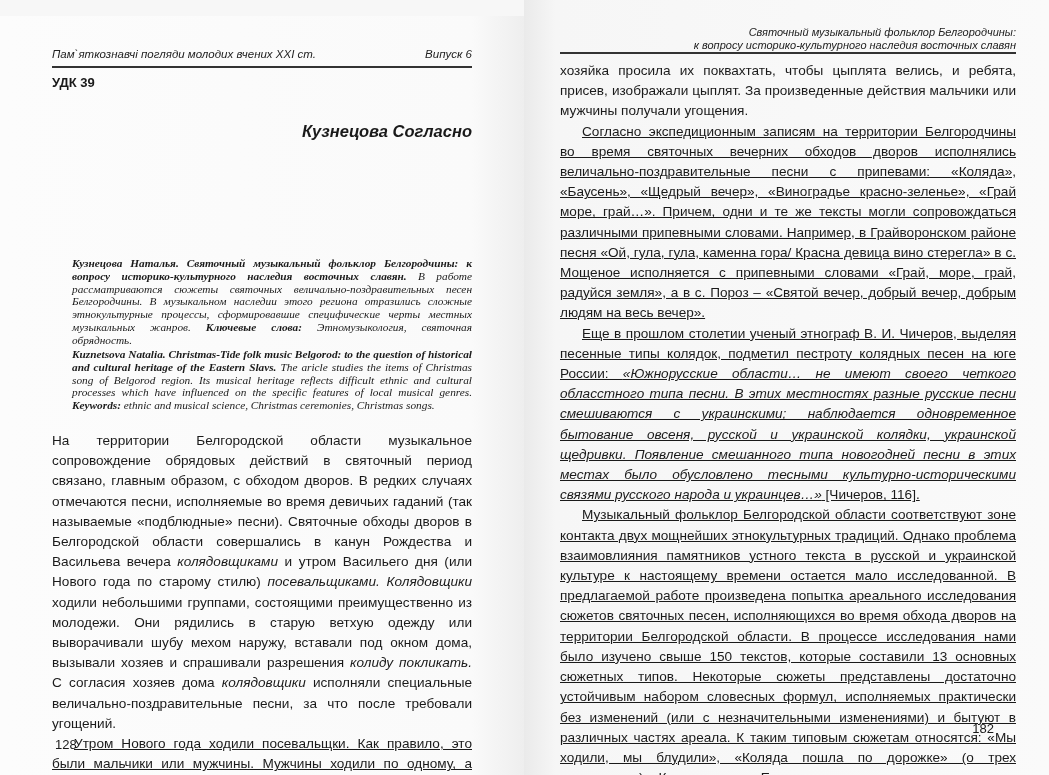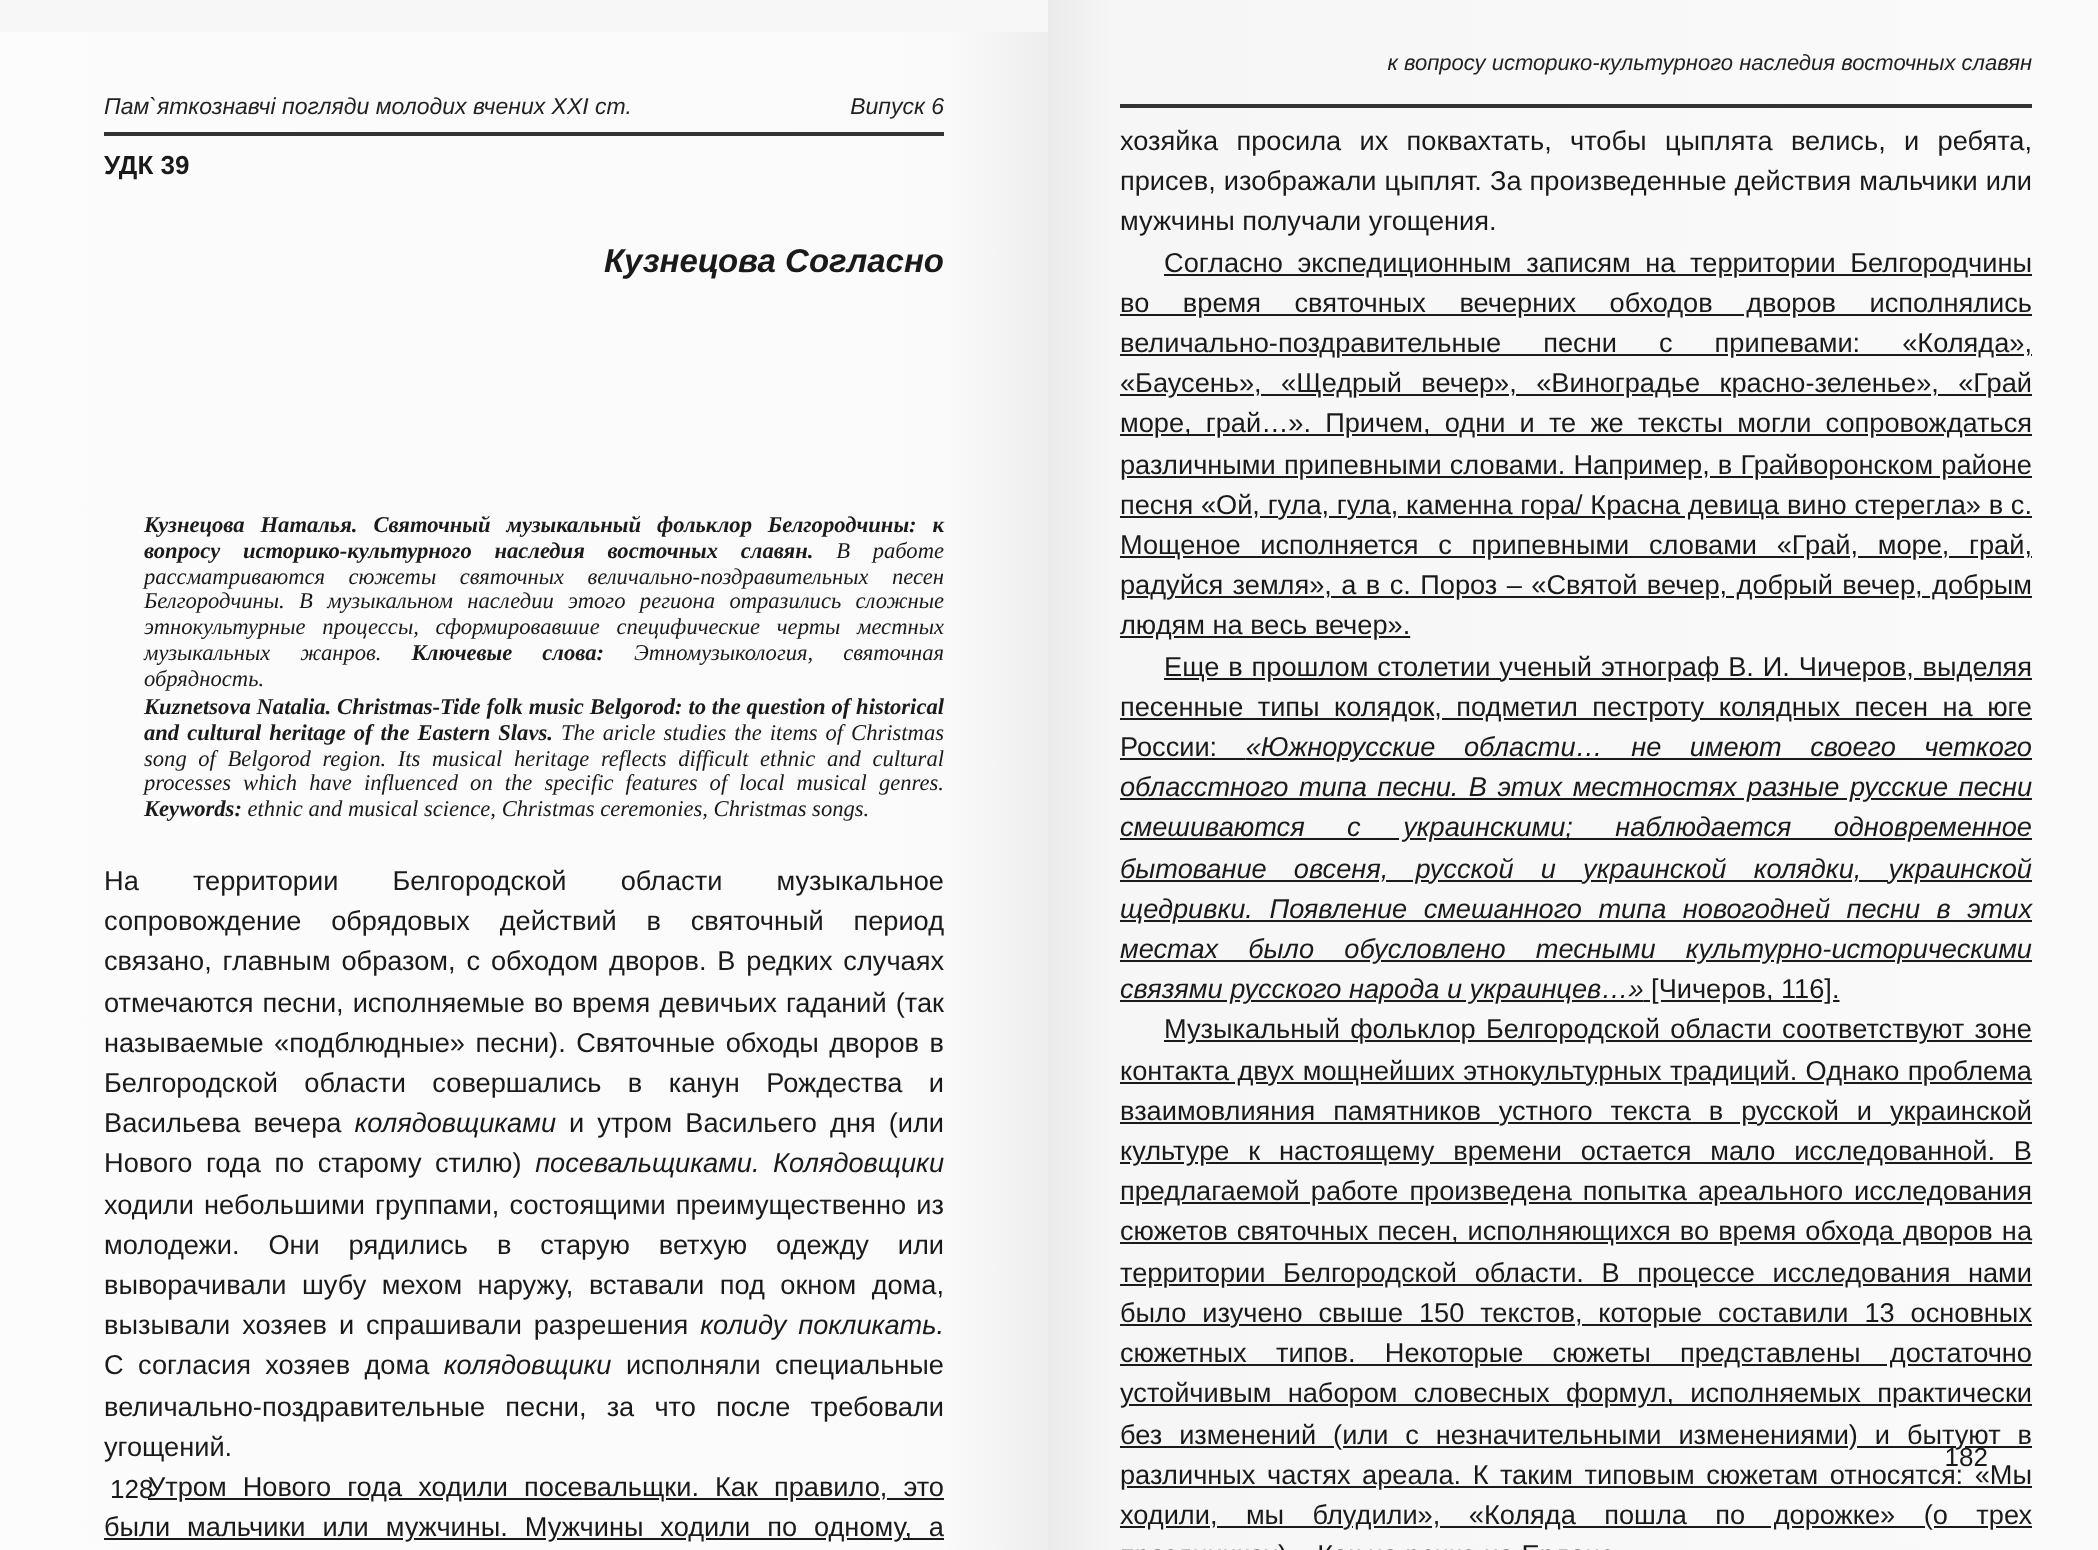--- a/index.html
+++ b/index.html
@@ -74,20 +74,21 @@
 
   <div class="body-text">
       <p><span>На территории Белгородской области музыкальное сопровождение обрядовых действий в святочный период связано, главным образом, с обходом дворов. В редких случаях отмечаются песни, исполняемые во время девичьих гаданий (так называемые «подблюдные» песни). Святочные обходы дворов в Белгородской области совершались в канун Рождества и Васильева вечера </span><i>колядовщиками</i><span> и утром Васильего дня (или Нового года по старому стилю) </span><i>посевальщиками. Колядовщики</i><span> ходили небольшими группами, состоящими преимущественно из молодежи. Они рядились в старую ветхую одежду или выворачивали шубу мехом наружу, вставали под окном дома, вызывали хозяев и спрашивали разрешения </span><i>колиду покликать.</i><span> С согласия хозяев дома </span><i>колядовщики</i><span> исполняли специальные величально-поздравительные песни, за что после требовали угощений.</span></p>
       <p class="ind"><span>Утром Нового года ходили посевальщки. Как правило, это были мальчики или мужчины. Мужчины ходили по одному, а мальчики могли ходить и небольшими группами. Они приходили в будничной одежде, хозяева приглашали ребят в дом. Мальчики, проходя в дом, начинали сыпать зерно на пол, в красный угол, исполняя при этом посевальный напев, а в ряде случаев и приговаривая посевальный текст. После чего</span></p>
     </div>
   <div class="page-num">128</div>
 </div>
 
 <div class="page right">
   <div class="run-head">
+    <div>Святочный музыкальный фольклор Белгородчины:</div>
     <div>к вопросу историко-культурного наследия восточных славян</div>
   </div>
   <div class="rule"></div>
   <div class="body-text">
       <p><span>хозяйка просила их поквахтать, чтобы цыплята велись, и ребята, присев, изображали цыплят. За произведенные действия мальчики или мужчины получали угощения.</span></p>
       <p class="ind"><span>Согласно экспедиционным записям на территории Белгородчины во время святочных вечерних обходов дворов исполнялись величально-поздравительные песни с припевами: «Коляда», «Баусень», «Щедрый вечер», «Виноградье красно-зеленье», «Грай море, грай…». Причем, одни и те же тексты могли сопровождаться различными припевными словами. Например, в Грайворонском районе песня «Ой, гула, гула, каменна гора/ Красна девица вино стерегла» в с. Мощеное исполняется с припевными словами «Грай, море, грай, радуйся земля», а в с. Пороз – «Святой вечер, добрый вечер, добрым людям на весь вечер».</span></p>
       <p class="ind"><span>Еще в прошлом столетии ученый этнограф В. И. Чичеров, выделяя песенные типы колядок, подметил пестроту колядных песен на юге России: </span><i>«Южнорусские области… не имеют своего четкого обласстного типа песни. В этих местностях разные русские песни смешиваются с украинскими; наблюдается одновременное бытование овсеня, русской и украинской колядки, украинской щедривки. Появление смешанного типа новогодней песни в этих местах было обусловлено тесными культурно-историческими связями русского народа и украинцев…»</i><span> [Чичеров, 116].</span></p>
       <p class="ind"><span>Музыкальный фольклор Белгородской области соответствуют зоне контакта двух мощнейших этнокультурных традиций. Однако проблема взаимовлияния памятников устного текста в русской и украинской культуре к настоящему времени остается мало исследованной. В предлагаемой работе произведена попытка ареального исследования сюжетов святочных песен, исполняющихся во время обхода дворов на территории Белгородской области. В процессе исследования нами было изучено свыше 150 текстов, которые составили 13 основных сюжетных типов. Некоторые сюжеты представлены достаточно устойчивым набором словесных формул, исполняемых практически без изменений (или с незначительными изменениями) и бытуют в различных частях ареала. К таким типовым сюжетам относятся: «Мы ходили, мы блудили», «Коляда пошла по дорожке» (о трех праздничках), «Как на речке на Ердане».</span></p>
     </div>
   <div class="page-num">182</div>

